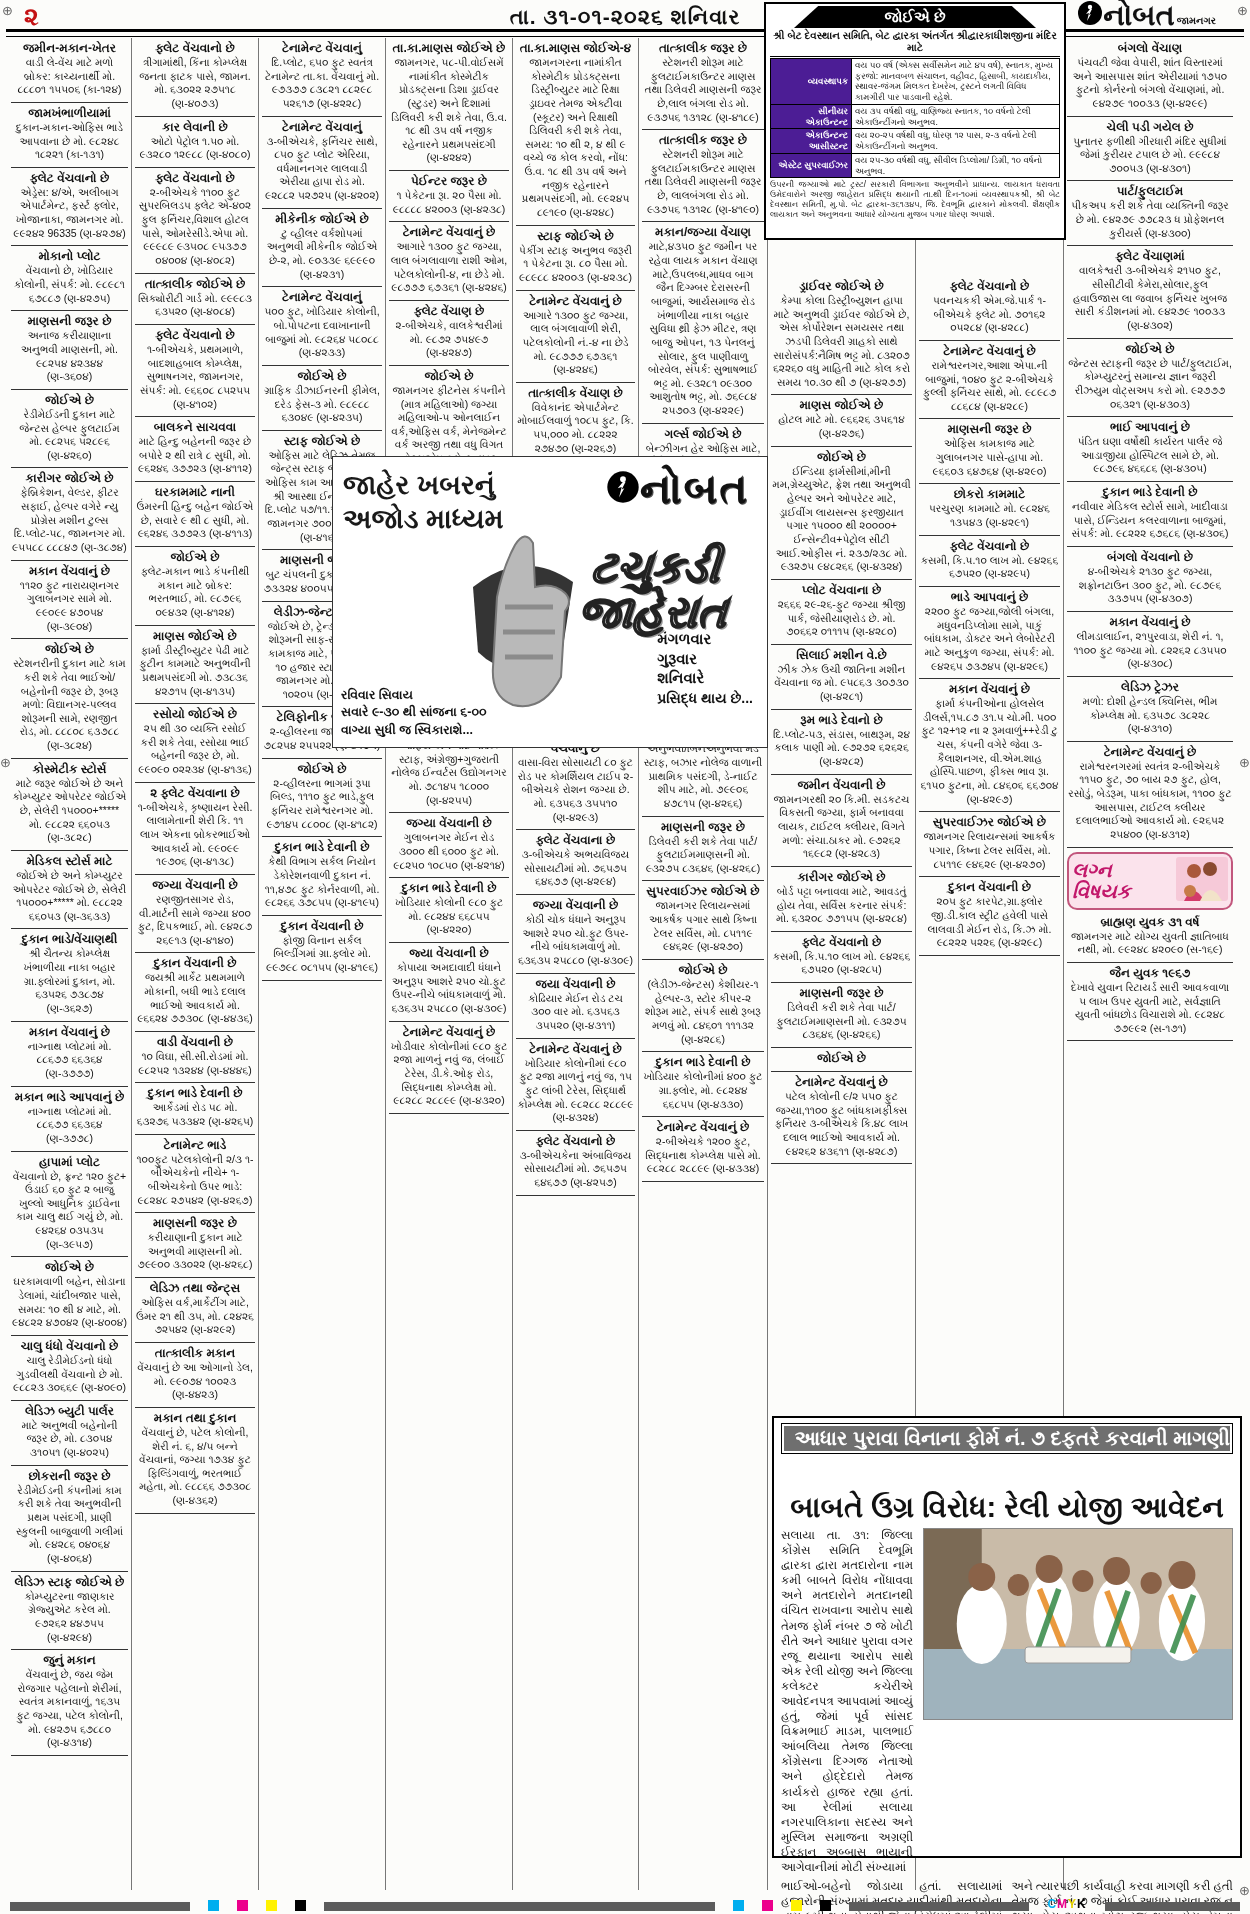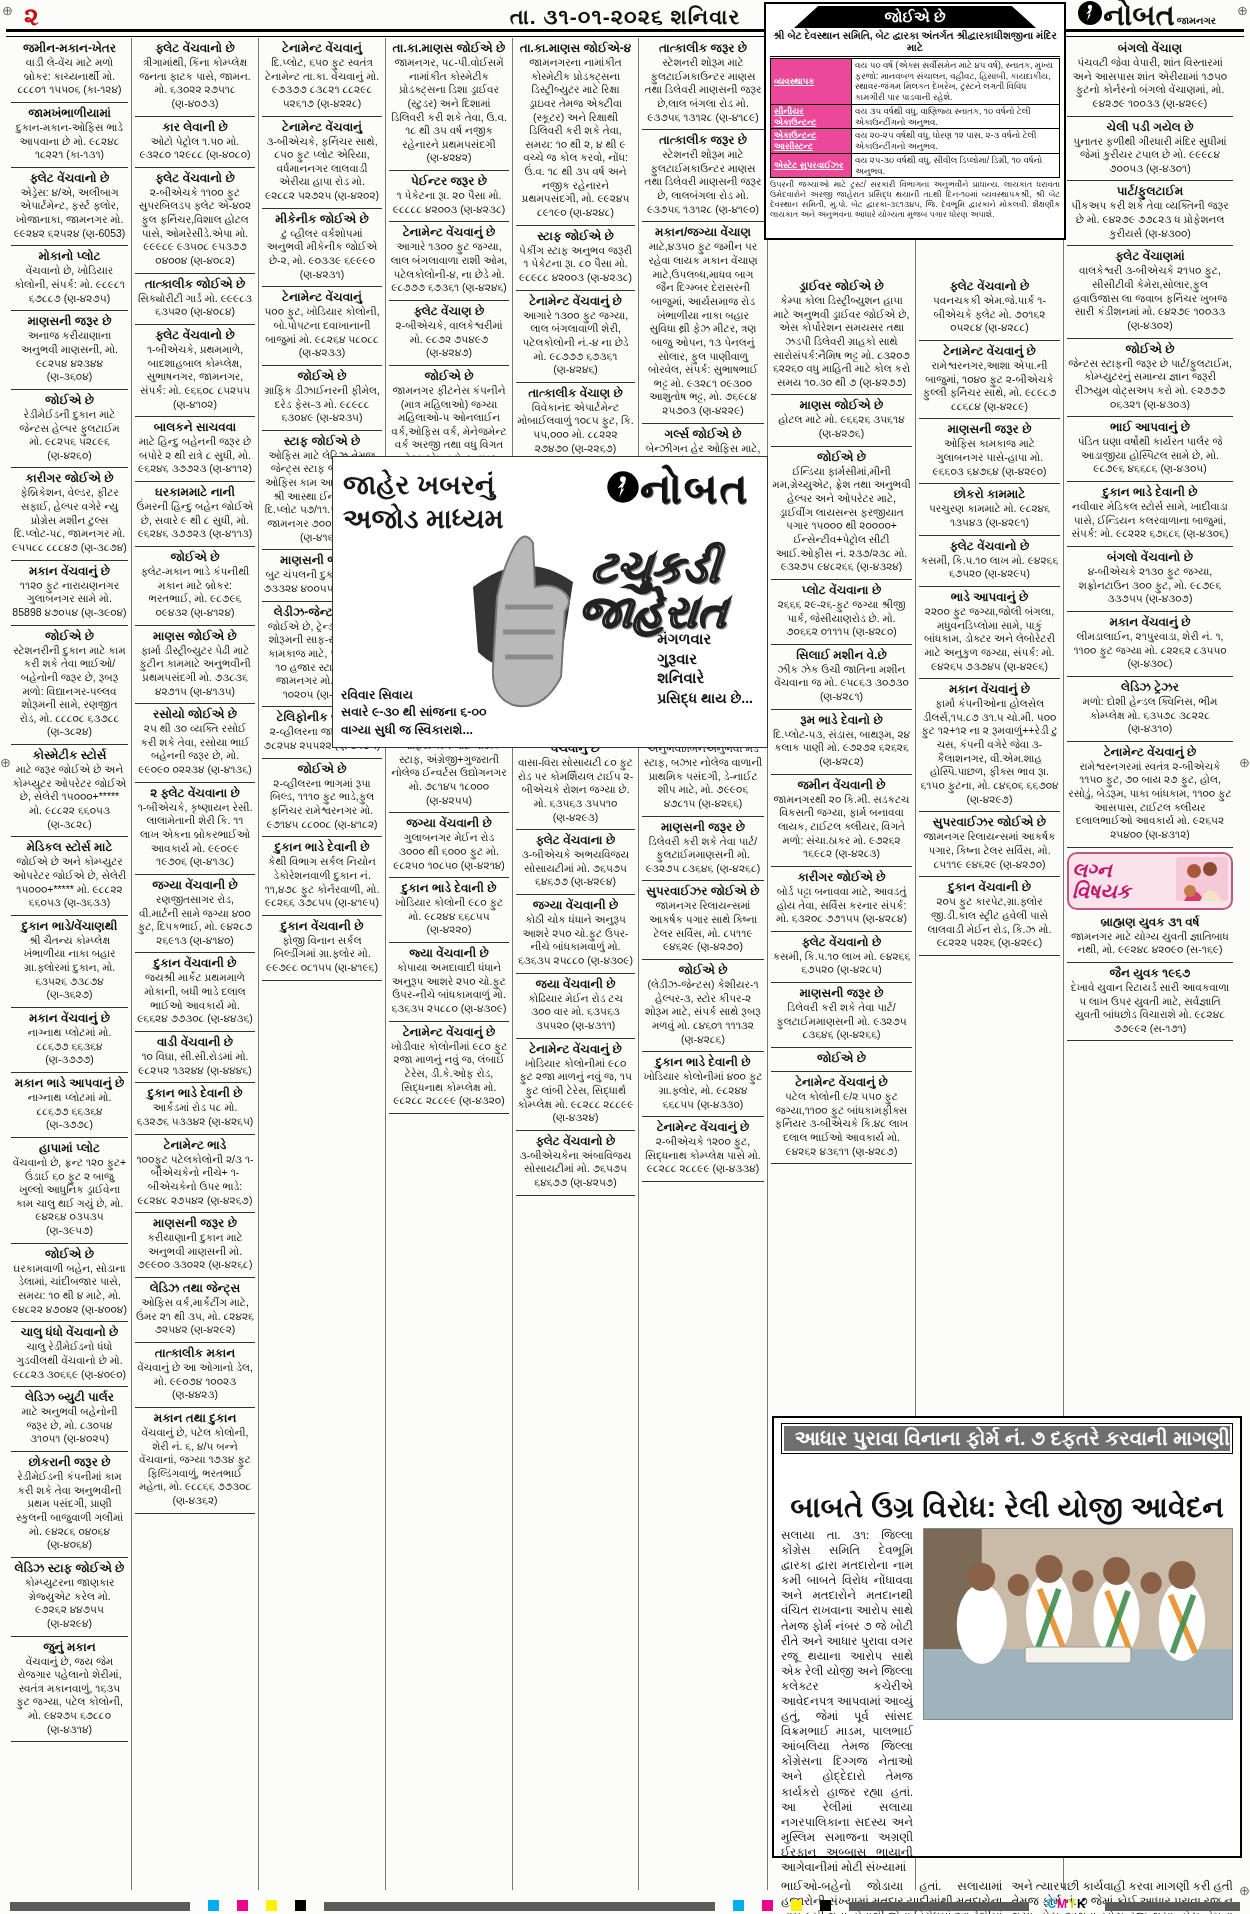--- a/index.html
+++ b/index.html
@@ -28,21 +28,21 @@
   .ad-b{font-size:10.5px;line-height:1.3;}
   .spacer{height:238px;}
   
   .jobbox{position:absolute;left:764px;top:2px;width:302px;height:238px;background:#fff;
           border:2px solid #000;box-shadow:0 0 0 1px #fff inset;z-index:6;padding:1px 4px 2px;box-sizing:border-box;}
   .job-head{background:#000;color:#fff;text-align:center;font-weight:bold;font-size:15px;
             clip-path:polygon(10% 0,90% 0,100% 100%,0 100%);padding:2px 0;margin:1px 24px 2px;}
   .job-intro{font-size:10.3px;font-weight:bold;text-align:center;border-bottom:1px solid #000;padding-bottom:2px;margin-bottom:1px;}
   table.jobt{width:100%;border-collapse:collapse;}
   table.jobt td{border:1px solid #000;padding:1px 3px;font-size:8.6px;line-height:1.25;}
-  td.post{background:#ec4899;color:#fff;font-weight:bold;text-decoration:underline;text-align:left;width:74px;font-size:9.5px;}
+  td.post{background:#4c1d95;color:#fff;font-weight:bold;text-align:right;width:74px;font-size:9.5px;}
   .job-foot{font-size:8.2px;line-height:1.22;text-align:justify;margin-top:2px;}
   
   .promo{position:absolute;left:332px;top:456px;width:434px;height:290px;background:#fff;
          border:1px solid #333;z-index:6;overflow:hidden;}
   .promo-line{position:absolute;left:10px;top:12px;font-size:27px;font-weight:bold;line-height:1.25;color:#1a1a1a;}
   .promo-brand{position:absolute;right:18px;top:8px;display:flex;align-items:center;}
   .promo-brand-name{font-size:42px;font-weight:bold;letter-spacing:2px;text-shadow:1px 1px 0 #555;}
   .tchu{position:absolute;right:8px;top:88px;width:210px;text-align:center;font-weight:bold;font-style:italic;
         font-size:44px;line-height:1.02;color:#fff;-webkit-text-stroke:2px #222;text-shadow:2px 2px 0 #999;transform:skewX(-4deg);}
   .promo-days{position:absolute;right:14px;bottom:40px;text-align:left;font-weight:bold;font-size:15px;line-height:1.3;}
@@ -104,41 +104,41 @@
         <div class="ad">
           <div class="ad-t">જમીન-મકાન-ખેતર</div>
           <div class="ad-b">વાડી લે-વેંચ માટે મળો બ્રોકર: કાચ્યનાર્થી મો. ૮૮૮૦૧ ૧૫૫૦૬ (કા-૧૨૪)</div>
         </div>
         <div class="ad">
           <div class="ad-t">જામખંભાળીયામાં</div>
           <div class="ad-b">દુકાન-મકાન-ઓફિસ ભાડે આપવાના છે મો. ૯૮૨૪૮ ૧૮૨૨૧ (કા-૧૩૧)</div>
         </div>
         <div class="ad">
           <div class="ad-t">ફ્લેટ વેંચવાનો છે</div>
-          <div class="ad-b">એડ્રેસ: ૪/એ, અલીબાગ એપાર્ટમેન્ટ, ફર્સ્ટ ફ્લોર, ખોજાનાકા, જામનગર મો. ૯૯૨૪૨ ૬૨૫૨૪ (ણ-6053)</div>
+          <div class="ad-b">એડ્રેસ: ૪/એ, અલીબાગ એપાર્ટમેન્ટ, ફર્સ્ટ ફ્લોર, ખોજાનાકા, જામનગર મો. ૯૯૨૪૨ 96335 (ણ-૪૨૭૪)</div>
         </div>
         <div class="ad">
           <div class="ad-t">મોકાનો પ્લોટ</div>
           <div class="ad-b">વેંચવાનો છે, ખોડિયાર કોલોની, સંપર્ક: મો. ૯૮૯૮૧ ૬૭૮૮૭ (ણ-૪૨૭૫)</div>
         </div>
         <div class="ad">
           <div class="ad-t">માણસની જરૂર છે</div>
           <div class="ad-b">અનાજ કરીયાણાના અનુભવી માણસની, મો. ૯૮૨૫૪ ૪૨૩૪૪ (ણ-૩૬૦૪)</div>
         </div>
         <div class="ad">
           <div class="ad-t">જોઈએ છે</div>
           <div class="ad-b">રેડીમેઈડની દુકાન માટે જેન્ટસ હેલ્પર ફુલટાઈમ મો. ૯૮૨૫૬ ૫૨૮૯૬ (ણ-૪૨૬૦)</div>
         </div>
         <div class="ad">
           <div class="ad-t">કારીગર જોઈએ છે</div>
           <div class="ad-b">ફેબ્રિકેશન, વેલ્ડર, ફીટર સફાઈ, હેલ્પર વગેરે ન્યુ પ્રોગ્રેસ મશીન ટુલ્સ દિ.પ્લોટ-૫૮, જામનગર મો. ૯૫૫૮૮ ૮૮૮૪૭ (ણ-૩૮૭૪)</div>
         </div>
         <div class="ad">
           <div class="ad-t">મકાન વેંચવાનું છે</div>
-          <div class="ad-b">૧૧૨૦ ફુટ નારાયણનગર ગુલાબનગર સામે મો. 85898 ૪૭૦૫૪ (ણ-૩૯૦૪)</div>
+          <div class="ad-b">૧૧૨૦ ફુટ નારાયણનગર ગુલાબનગર સામે મો. ૯૯૦૯૯ ૪૭૦૫૪ (ણ-૩૯૦૪)</div>
         </div>
         <div class="ad">
           <div class="ad-t">જોઈએ છે</div>
           <div class="ad-b">સ્ટેશનરીની દુકાન માટે કામ કરી શકે તેવા ભાઈઓ/બહેનોની જરૂર છે, રૂબરૂ મળો: વિદ્યાનગર-પલ્લવ શોરૂમની સામે, રણજીત રોડ, મો. ૮૮૮૦૮ ૬૩૭૮૮ (ણ-૩૮૨૪)</div>
         </div>
         <div class="ad">
           <div class="ad-t">કોસ્મેટીક સ્ટોર્સ</div>
           <div class="ad-b">માટે જરૂર જોઈએ છે અને કોમ્પ્યુટર ઓપરેટર જોઈએ છે, સેલેરી ૧૫૦૦૦+***** મો. ૯૮૮૨૨ ૬૬૦૫૩ (ણ-૩૮૨૮)</div>
         </div>
         <div class="ad">

